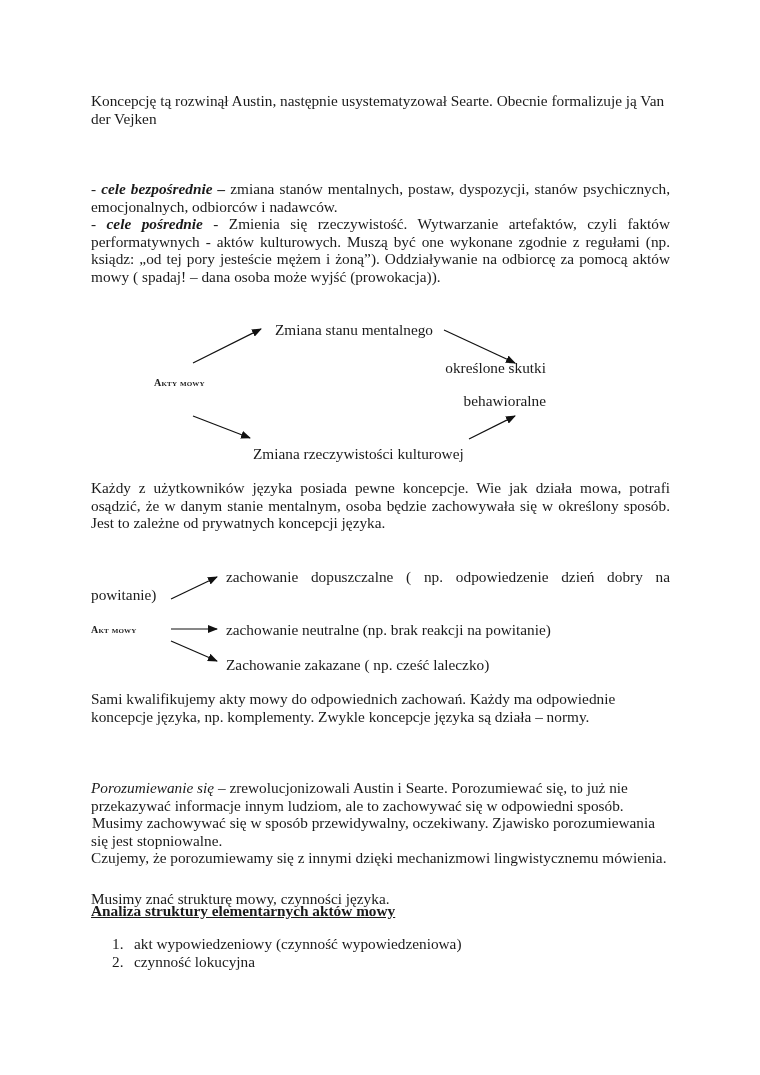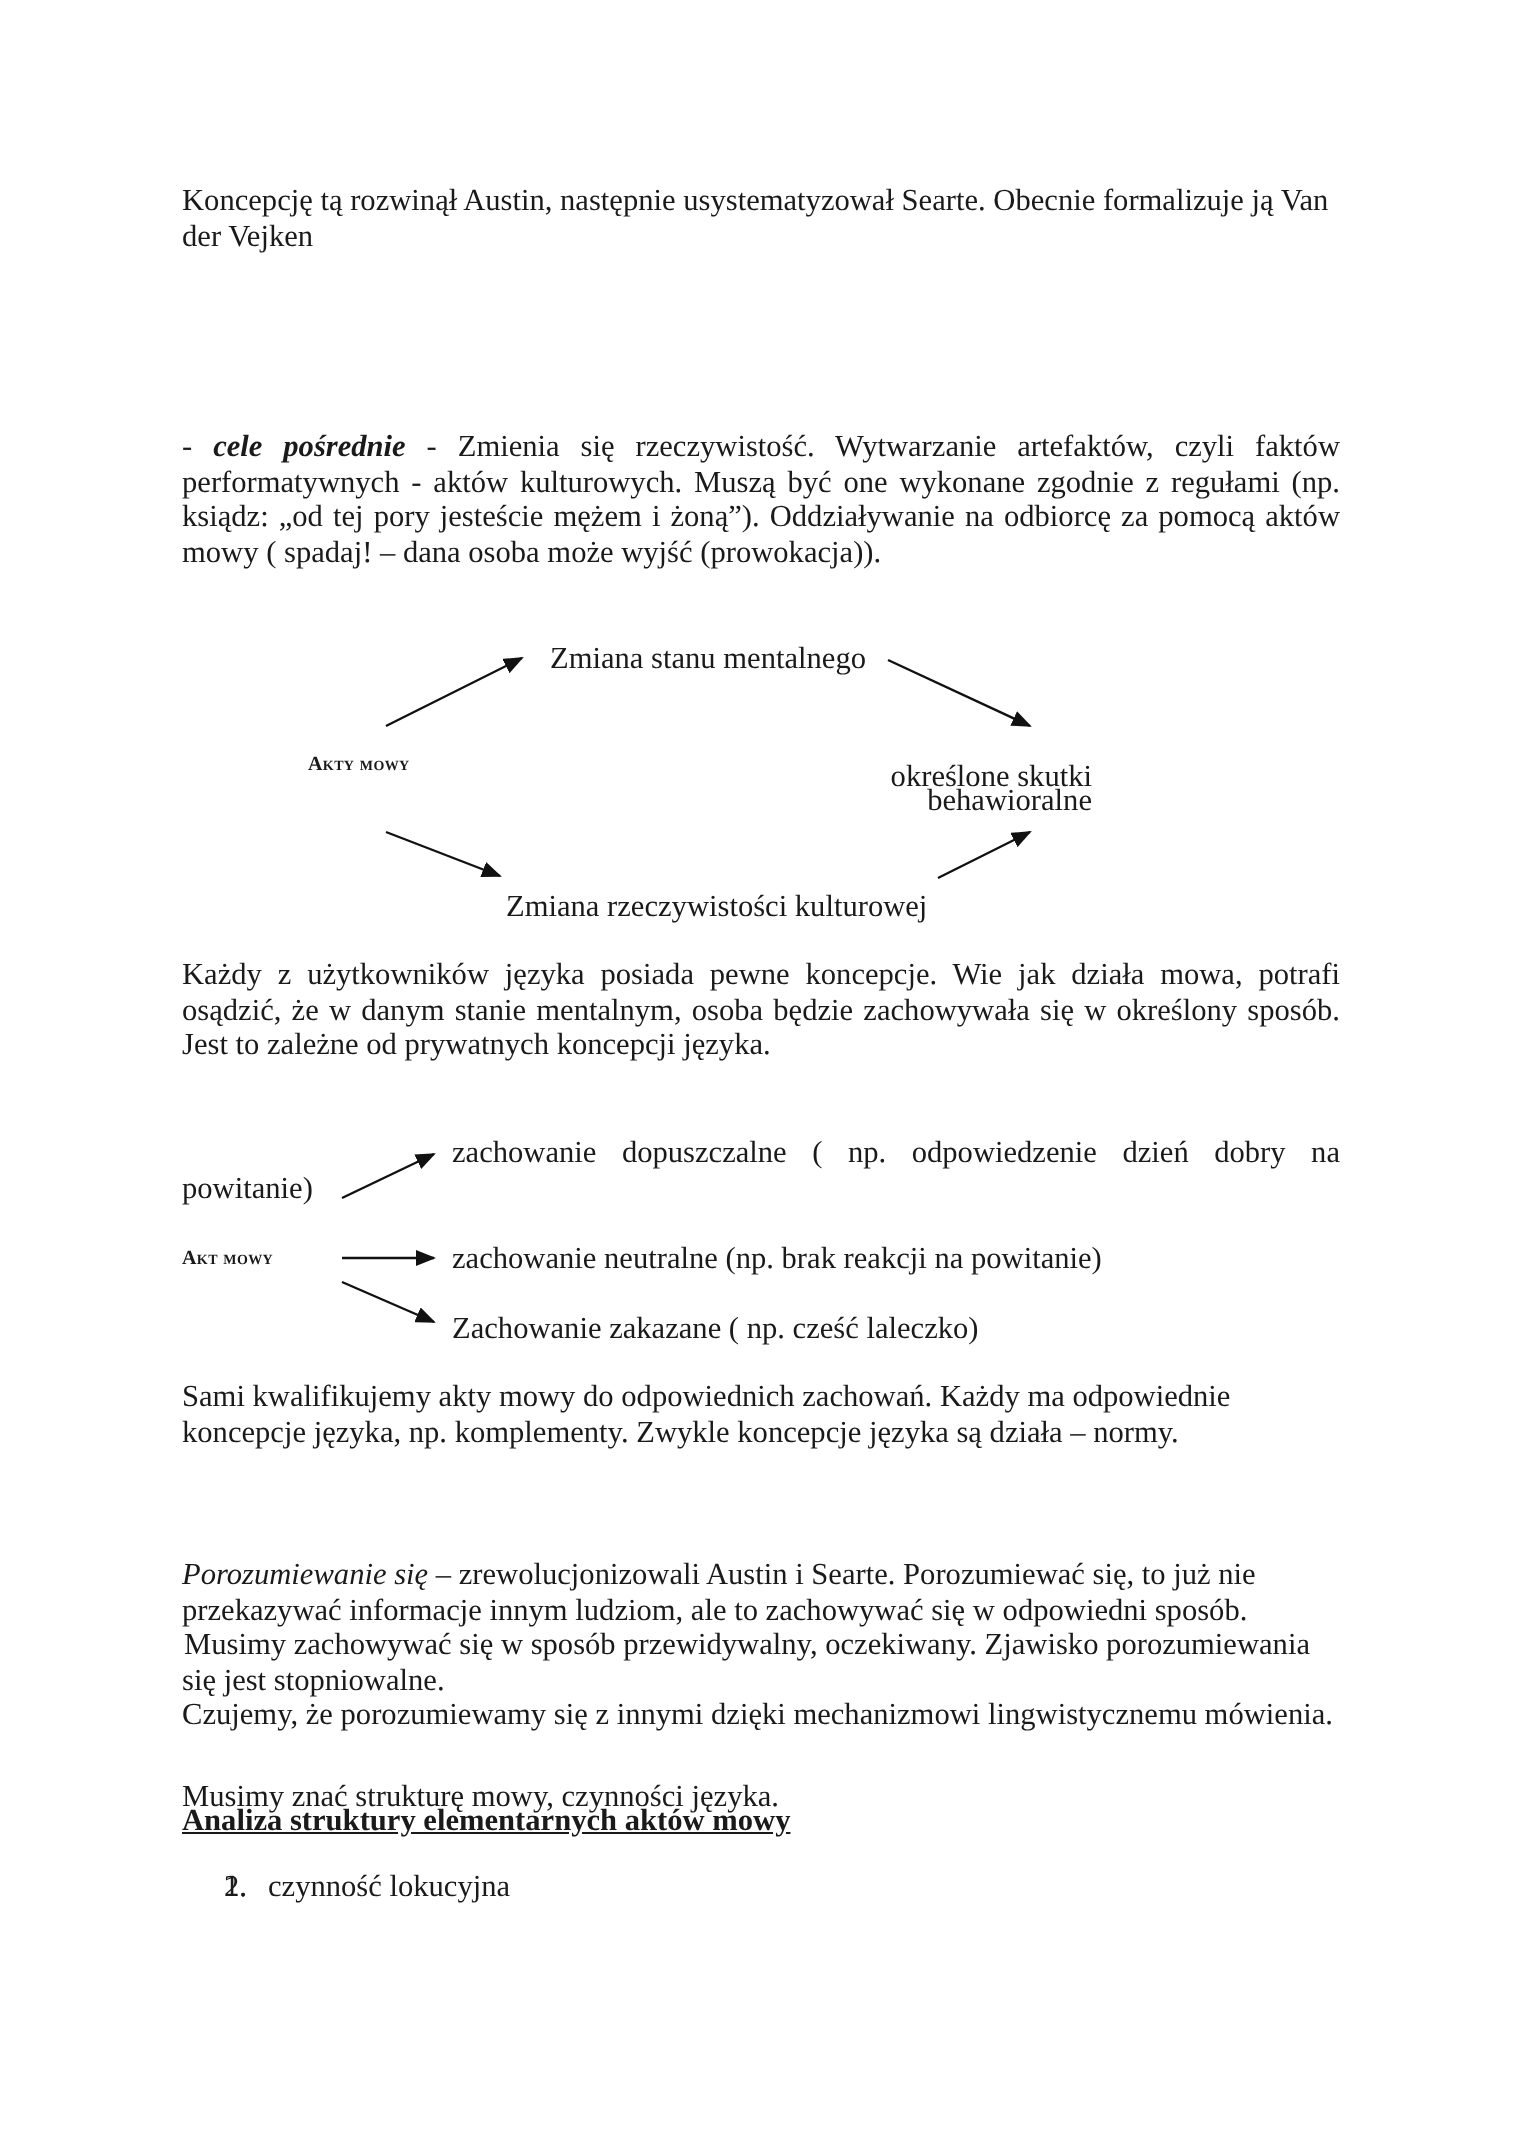--- a/index.html
+++ b/index.html
@@ -17,27 +17,28 @@
     ol.list li .num { position: absolute; left: 21px; }
   </style>
 </head>
 <body>
 
 <div class="page">
 
   <p class="p" style="top:92px;">Koncepcję tą rozwinął Austin, następnie usystematyzował Searte. Obecnie formalizuje ją Van der Vejken</p>
 
 
+  <p class="p just" style="top:180px;"><span>- </span><b><i>cele bezpośrednie –</i></b><span> zmiana stanów mentalnych, postaw, dyspozycji, stanów psychicznych, emocjonalnych, odbiorców i nadawców.</span></p>
 
   <p class="p just" style="top:215px;"><span>- </span><b><i>cele pośrednie</i></b><span> - Zmienia się rzeczywistość. Wytwarzanie artefaktów, czyli faktów performatywnych - aktów kulturowych. Muszą być one wykonane zgodnie z regułami (np. ksiądz: „od tej pory jesteście mężem i żoną”). Oddziaływanie na odbiorcę za pomocą aktów mowy ( spadaj! – dana osoba może wyjść (prowokacja)).</span></p>
 
   <div>
     <span class="abs" style="left:275px; top:321px;">Zmiana stanu mentalnego</span>
     <span class="abs sc" style="left:154px; top:374px;">Akty mowy</span>
-    <span class="abs" style="right:90px; top:380px; text-align:left;">określone skutki</span>
+    <span class="abs" style="right:90px; top:359px; text-align:left;">określone skutki</span>
     <span class="abs" style="right:90px; top:392px; text-align:center;">behawioralne</span>
     <span class="abs" style="left:253px; top:445px;">Zmiana rzeczywistości kulturowej</span>
   </div>
 
   <p class="p just" style="top:479px;">Każdy z użytkowników języka posiada pewne koncepcje. Wie jak działa mowa, potrafi osądzić, że w danym stanie mentalnym, osoba będzie zachowywała się w określony sposób. Jest to zależne od prywatnych koncepcji języka.</p>
 
   <div>
     <span class="abs" style="left:226px; top:568px; width:444px; text-align:justify; text-align-last:justify; white-space:normal;">zachowanie dopuszczalne ( np. odpowiedzenie dzień dobry na</span>
     <span class="abs" style="left:91px; top:586px;">powitanie)</span>
     <span class="abs sc" style="left:91px; top:621px;">Akt mowy</span>
@@ -55,21 +56,21 @@
     <span class="abs" style="left:91px; top:797px;">przekazywać informacje innym ludziom, ale to zachowywać się w odpowiedni sposób.</span>
     <span class="abs" style="left:92px; top:814px;">Musimy zachowywać się w sposób przewidywalny, oczekiwany. Zjawisko porozumiewania</span>
     <span class="abs" style="left:91px; top:832px;">się jest stopniowalne.</span>
     <span class="abs" style="left:91px; top:849px;">Czujemy, że porozumiewamy się z innymi dzięki mechanizmowi lingwistycznemu mówienia.</span>
     <span class="abs" style="left:91px; top:890px;">Musimy znać strukturę mowy, czynności języka.</span>
   </div>
 
   <p class="p h" style="top:902px;">Analiza struktury elementarnych aktów mowy</p>
 
   <ol class="list">
-    <li><span class="num">1.</span></li>
+    <li><span class="num">1.</span><span>akt wypowiedzeniowy (czynność wypowiedzeniowa)</span></li>
     <li><span class="num">2.</span><span>czynność lokucyjna</span></li>
   </ol>
 
   <svg class="arrows" width="760" height="1075" viewBox="0 0 760 1075">
     <defs>
       <marker id="ah" markerWidth="10" markerHeight="8" refX="9" refY="4" orient="auto" markerUnits="userSpaceOnUse">
         <path d="M0,0 L10,4 L0,8 z" fill="#111"></path>
       </marker>
     </defs>
     <g stroke="#111" stroke-width="1.2" fill="none">

